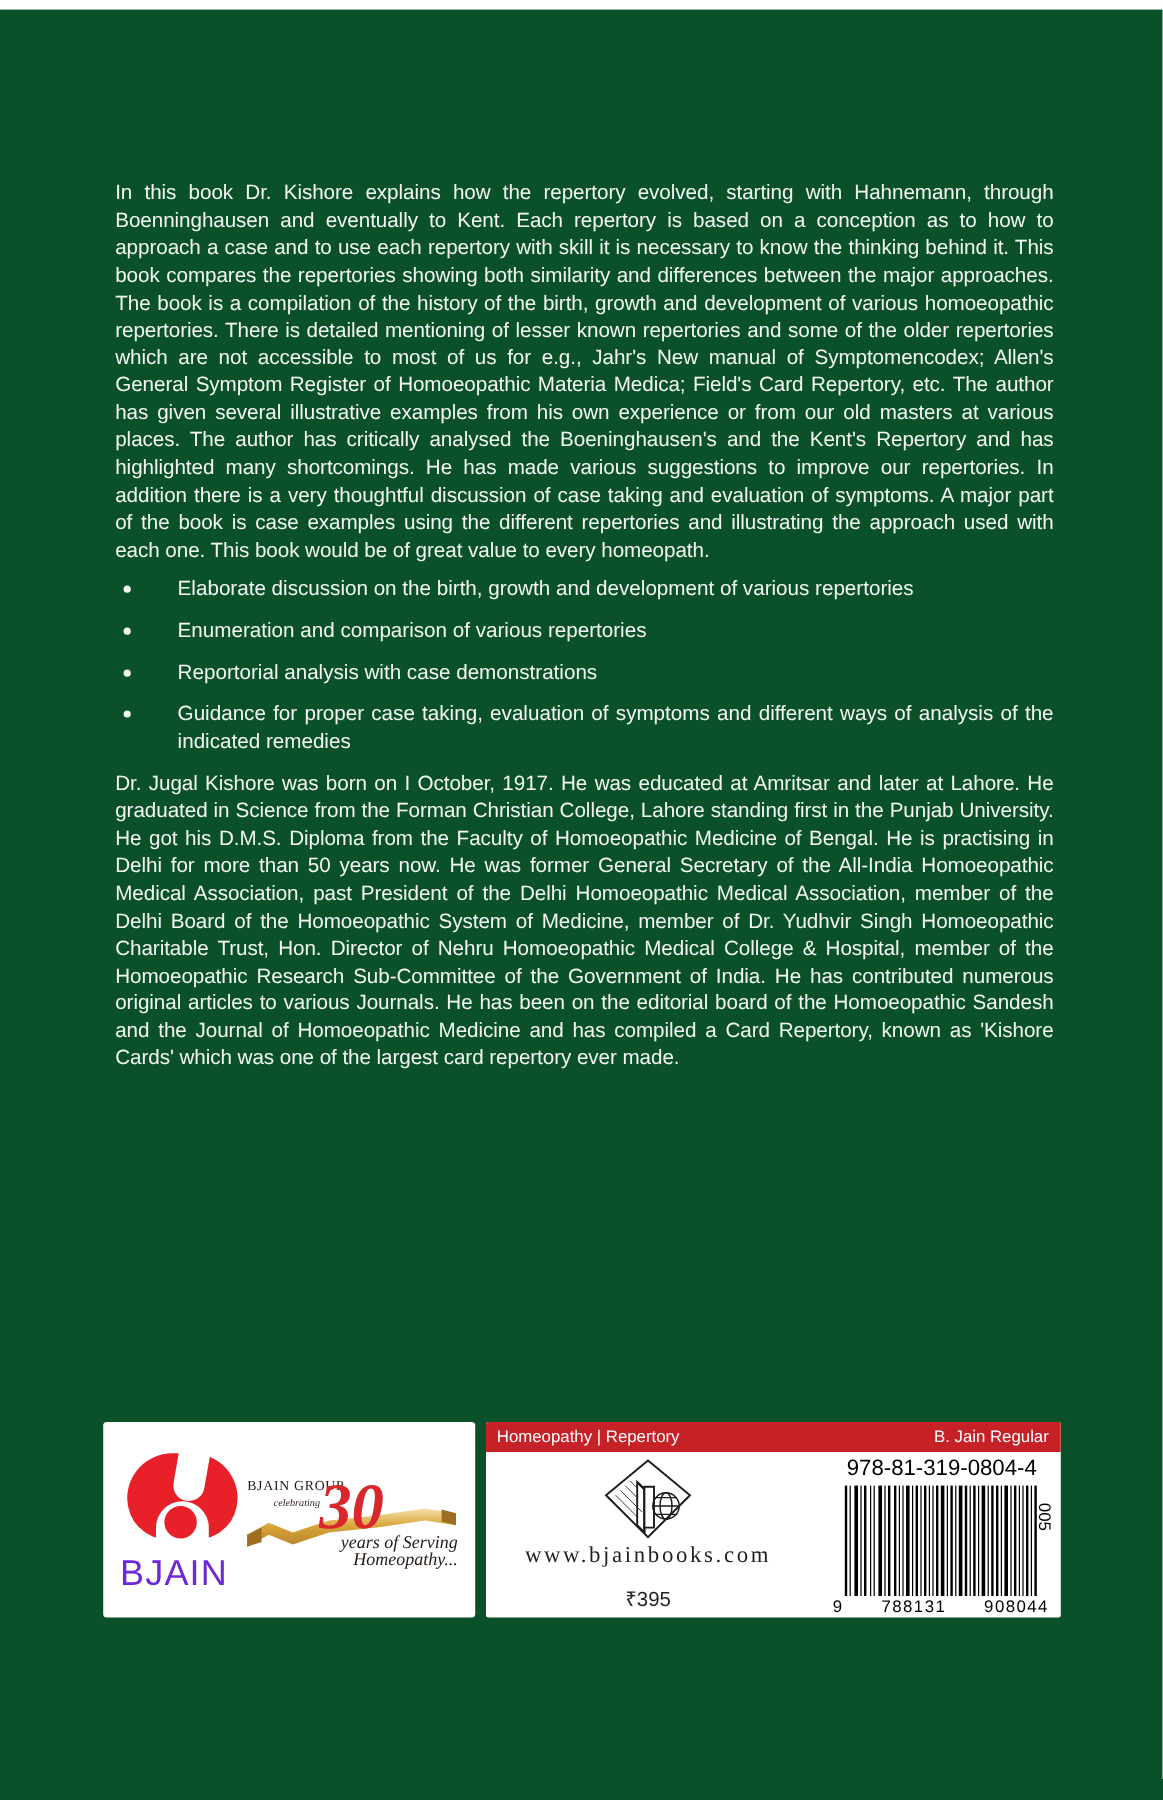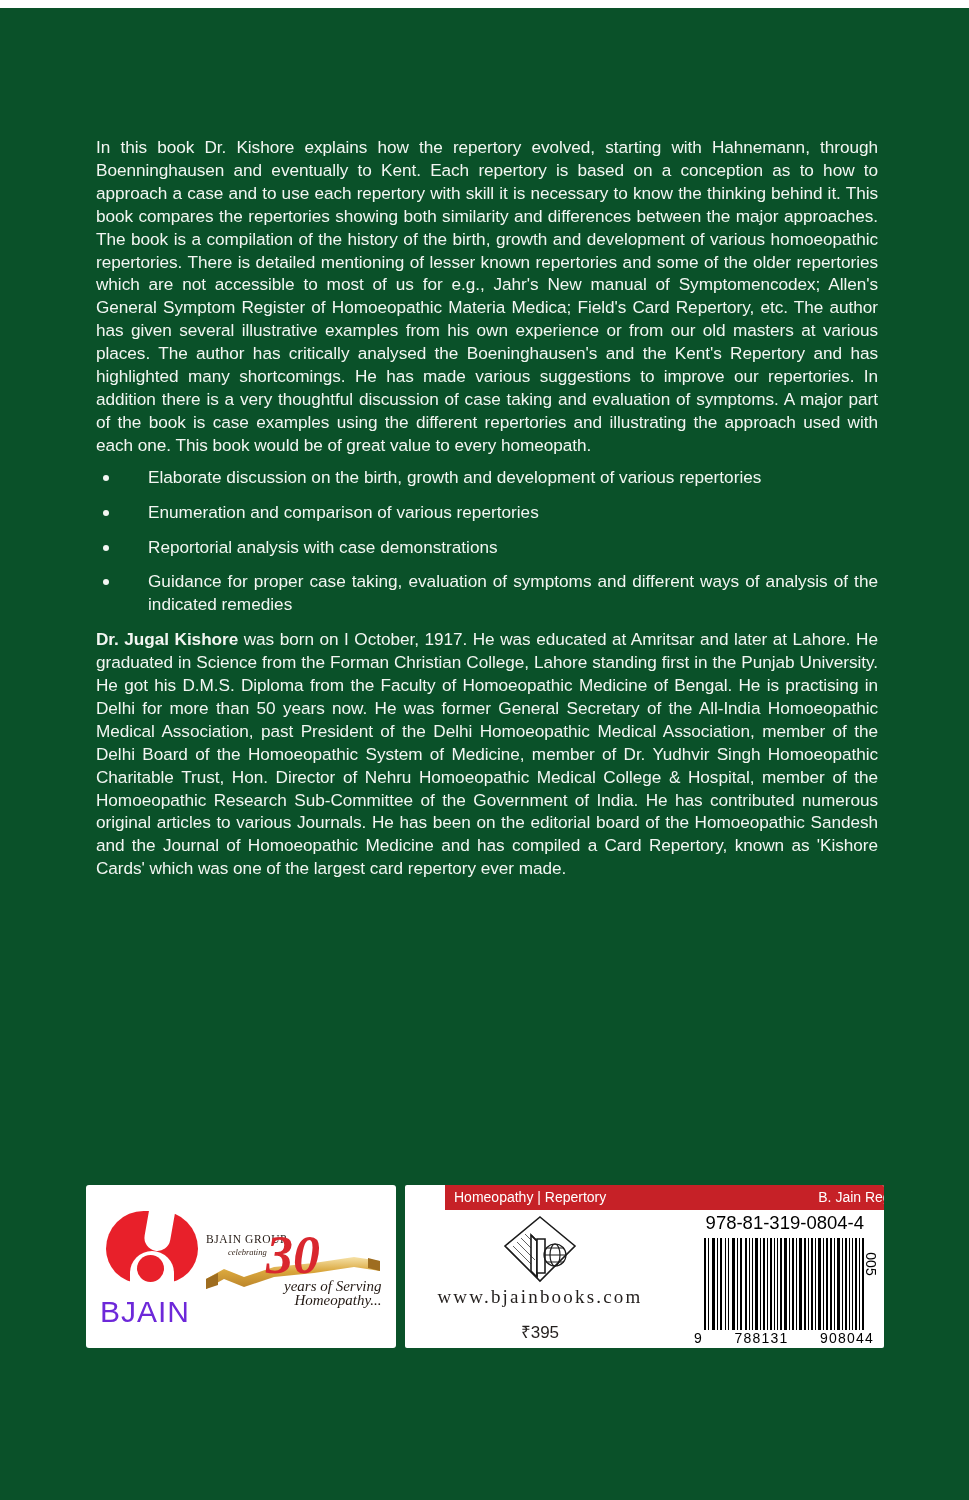--- a/index.html
+++ b/index.html
@@ -21,21 +21,21 @@
     position: absolute;
     left: 0;
     top: 8px;
     width: 969px;
     height: 1492px;
     background: #0a5129;
   }
   .copy-block {
     position: absolute;
     left: 96px;
-    top: 128px;
+    top: 141px;
     width: 782px;
     color: #f2f5f1;
   }
   p.body-para {
     margin: 0;
     font-size: 17.2px;
     line-height: 22.9px;
     text-align: justify;
     letter-spacing: -0.05px;
     color: #f3f6f2;
@@ -60,21 +60,21 @@
     top: 9px;
     width: 6px;
     height: 6px;
     border-radius: 50%;
     background: #f3f6f2;
   }
   .bio {
     margin-top: 9px;
   }
   .bio b {
-    font-weight: bold;
+    font-weight: normal;
   }
   
   .bottom-row {
     position: absolute;
     left: 86px;
     top: 1177px;
     width: 798px;
     height: 163px;
   }
   .logo-box {
@@ -206,21 +206,20 @@
     overflow: hidden;
   }
   .info-header {
     position: absolute;
     left: 0;
     top: 0;
     width: 479px;
     height: 25px;
     background: #c62127;
     color: #ffffff;
-    margin-left: 40px;
   }
   .info-header .cat {
     position: absolute;
     left: 9px;
     top: 4px;
     font-size: 14px;
   }
   .info-header .imprint {
     position: absolute;
     right: 10px;

